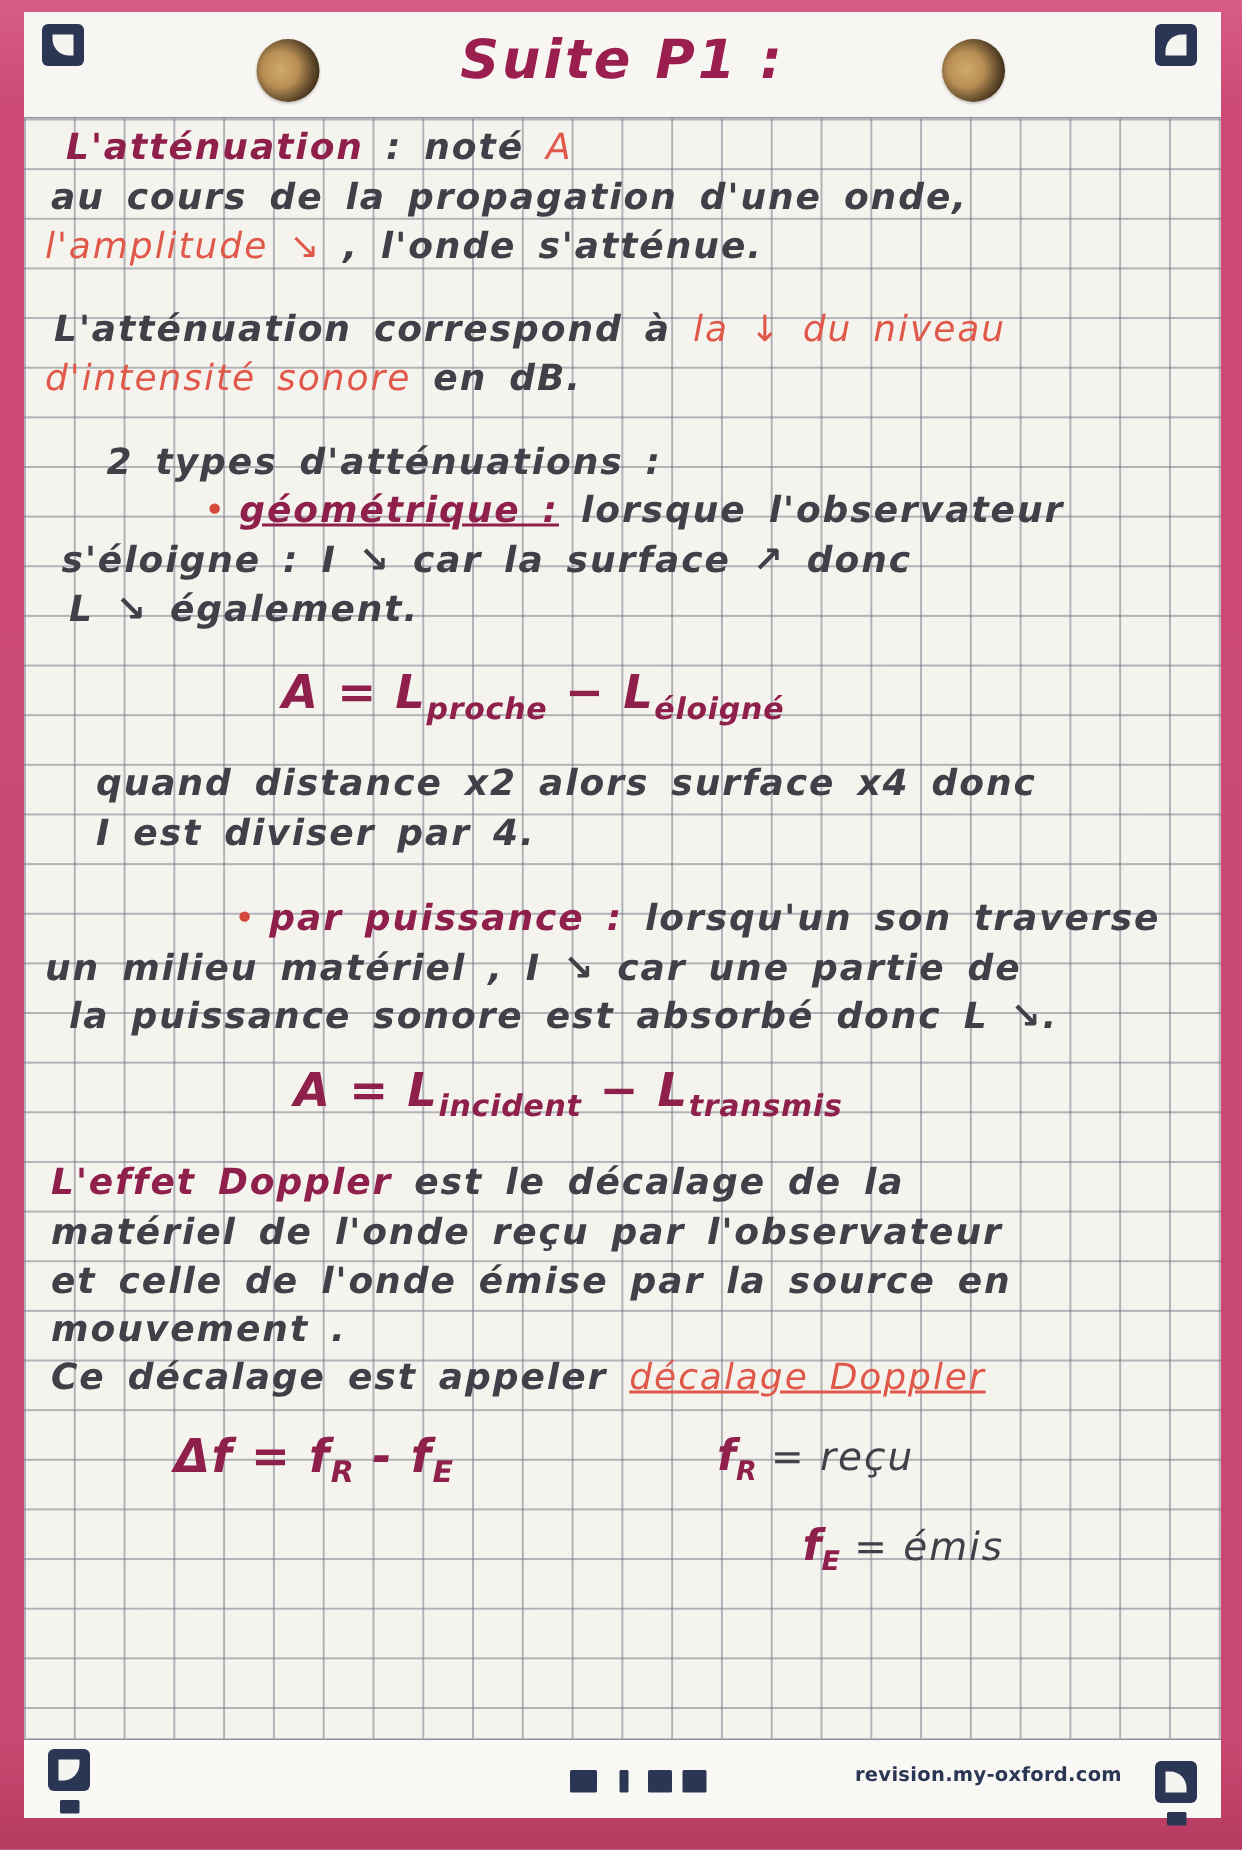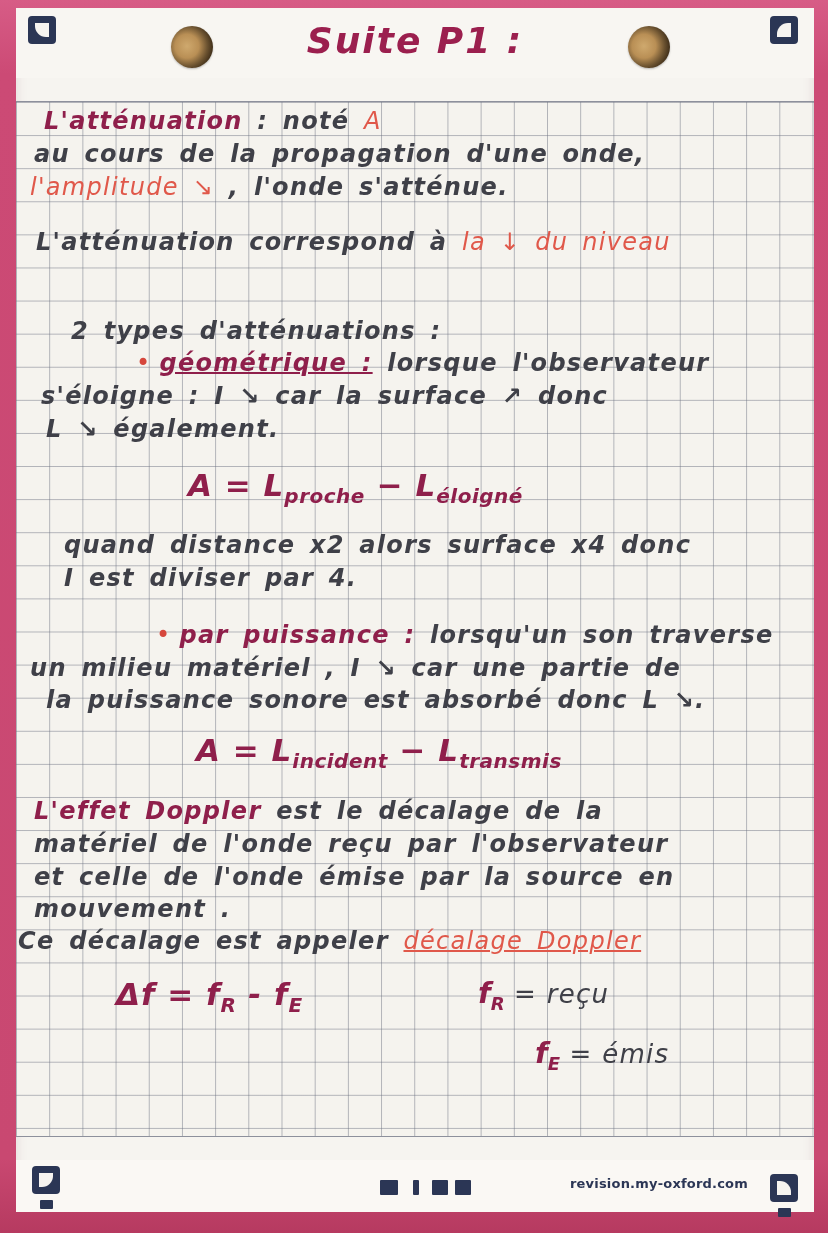--- a/index.html
+++ b/index.html
@@ -1,17 +1,17 @@
 <!DOCTYPE html>
 <html><head>
 <meta charset="utf-8">
 <style>
   html,body{margin:0;padding:0;background:#b33c63;}
   .page{position:relative;width:828px;height:1233px;background:linear-gradient(180deg,#d75c86 0%,#cc4a75 6%,#c94871 94%,#b63a60 100%);box-sizing:border-box;padding:8px 14px 21px 16px;font-family:"DejaVu Sans",sans-serif;overflow:hidden;}
-  .paper{position:relative;width:100%;height:100%;background:#f6f4f0;display:flex;flex-direction:column;box-shadow:inset 0 0 12px rgba(120,60,80,.15);gap:23px;}
+  .paper{position:relative;width:100%;height:100%;background:#f6f4f0;display:flex;flex-direction:column;box-shadow:inset 0 0 12px rgba(120,60,80,.15);}
   
   .header{position:relative;height:70px;background:#f8f6f2;flex:0 0 auto;}
   .title{position:absolute;left:50%;top:12px;transform:translateX(-50%);font-size:36px;font-style:italic;font-weight:bold;color:#9b1f4e;letter-spacing:2px;white-space:nowrap;}
   .hole{position:absolute;width:42px;height:42px;border-radius:50%;background:radial-gradient(circle at 38% 48%,#cfa96e 0%,#b98f55 35%,#6b5230 60%,#2a1d0e 85%);box-shadow:0 1px 2px rgba(0,0,0,.25);}
   .hole.h1{left:155px;top:18px;}
   .hole.h2{left:612px;top:18px;}
   
   .chip{position:absolute;width:28px;height:28px;background:#2b3655;border-radius:4px;}
   .chip::after{content:'';position:absolute;left:7px;top:7px;width:14px;height:14px;background:#f6f4f0;border-bottom-left-radius:11px;}
   .chip.tl{left:12px;top:8px;transform:rotate(0deg);}
@@ -63,20 +63,21 @@
     <div class="grid-area">
 
       <div class="line" style="left:28px;top:4px;"><span class="m">L'atténuation</span><span class="g"> : noté </span><span class="c">A</span></div>
 
       <div class="line g" style="left:18px;top:37px;">au cours de la propagation d'une onde,</div>
 
       <div class="line" style="left:14px;top:70px;"><span class="c">l'amplitude ↘</span><span class="g"> , l'onde s'atténue.</span></div>
 
       <div class="line" style="left:20px;top:125px;"><span class="g">L'atténuation correspond à </span><span class="c">la ↓ du niveau</span></div>
 
+      <div class="line" style="left:14px;top:158px;"><span class="c">d'intensité sonore</span><span class="g"> en dB.</span></div>
 
       <div class="line g" style="left:55px;top:214px;">2 types d'atténuations :</div>
 
       <div class="line" style="left:120px;top:246px;"><span class="bullet">•</span><span class="m u-m">géométrique :</span><span class="g"> lorsque l'observateur</span></div>
 
       <div class="line g" style="left:25px;top:279px;">s'éloigne : I ↘ car la surface ↗ donc</div>
 
       <div class="line g" style="left:30px;top:312px;">L ↘ également.</div>
 
       <div class="formula" style="left:172px;top:365px;"><span>A = L</span><sub>proche</sub><span> − L</span><sub>éloigné</sub></div>
@@ -94,21 +95,21 @@
       <div class="formula" style="left:180px;top:630px;"><span>A = L</span><sub>incident</sub><span> − L</span><sub>transmis</sub></div>
 
       <div class="line" style="left:18px;top:694px;"><span class="m">L'effet Doppler</span><span class="g"> est le décalage de la</span></div>
 
       <div class="line g" style="left:18px;top:727px;">matériel de l'onde reçu par l'observateur</div>
 
       <div class="line g" style="left:18px;top:760px;">et celle de l'onde émise par la source en</div>
 
       <div class="line g" style="left:18px;top:792px;">mouvement .</div>
 
-      <div class="line" style="left:2px;top:824px;"><span class="g">Ce décalage est appeler </span><span class="c u-c">décalage Doppler</span></div>
+      <div class="line" style="left:18px;top:824px;"><span class="g">Ce décalage est appeler </span><span class="c u-c">décalage Doppler</span></div>
 
       <div class="formula" style="left:100px;top:874px;"><span>Δf = f</span><sub>R</sub><span> - f</span><sub>E</sub></div>
 
       <div class="legend" style="left:462px;top:874px;"><span class="sym"><span>f</span><sub>R</sub></span><span class="val"> = reçu</span></div>
 
       <div class="legend" style="left:472px;top:934px;margin-left:47px;"><span class="sym"><span>f</span><sub>E</sub></span><span class="val"> = émis</span></div>
 
     </div>
 
     <div class="footer">

